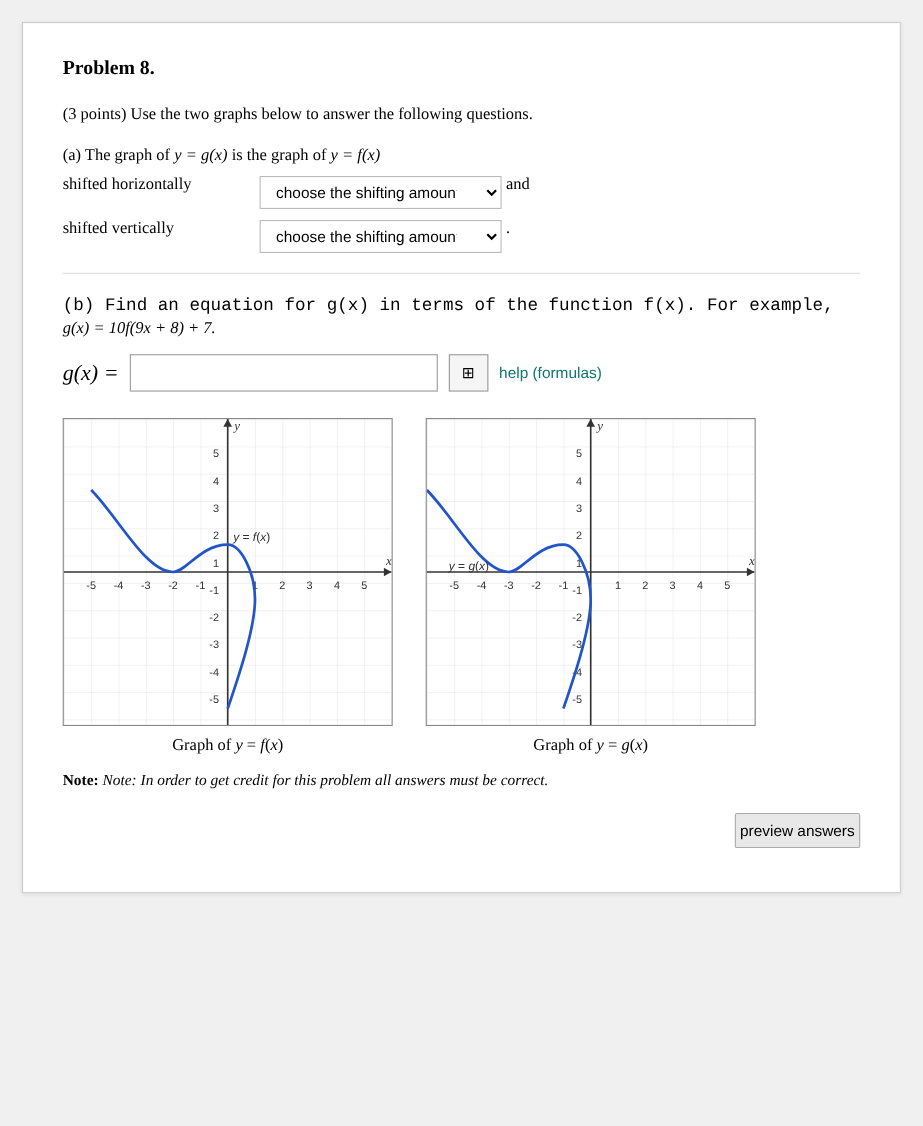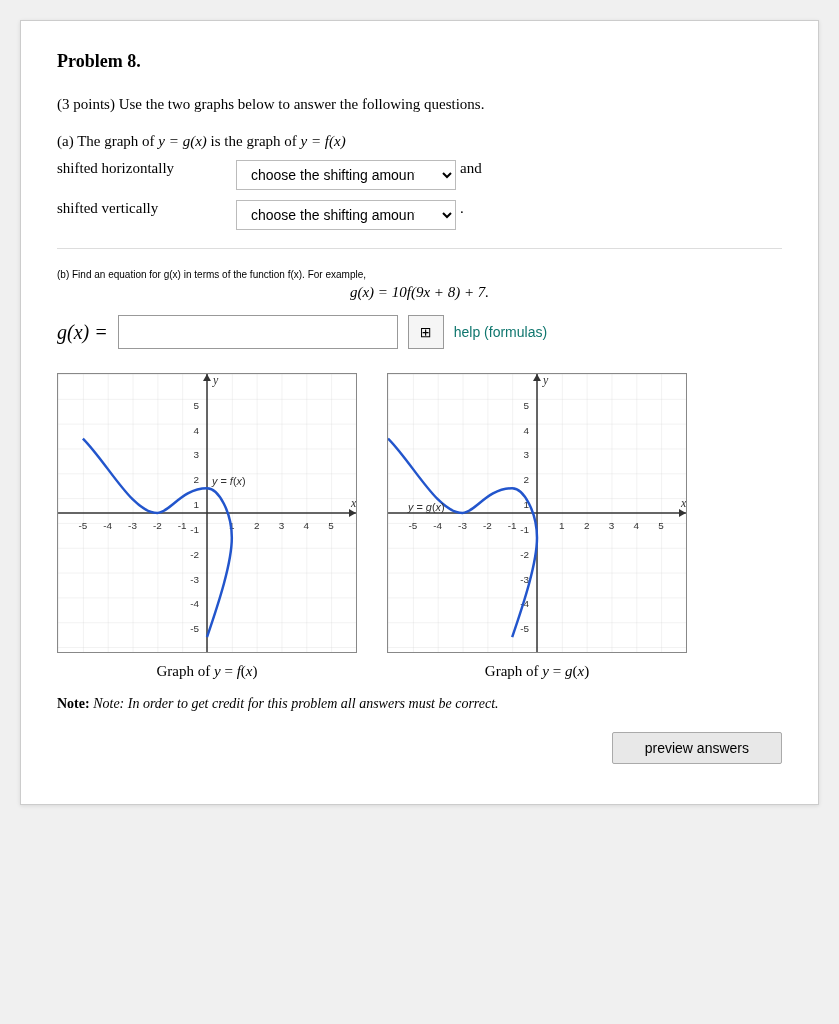--- a/index.html
+++ b/index.html
@@ -61,31 +61,30 @@
     }
     .and-text {
       font-size: 15px;
       font-family: Georgia, serif;
     }
     .part-b-block {
       margin-top: 20px;
       margin-bottom: 14px;
     }
     .part-b-line1 {
-      font-family: Liberation Sans, sans-serif;
-      font-size: 10px;
+      font-family: Liberation Mono, monospace;
+      font-size: 16px;
       margin-bottom: 4px;
       margin-top: 12px;
     }
     .part-b-line2 {
       font-family: Georgia, serif;
       font-size: 15px;
       font-style: italic;
       margin-bottom: 12px;
-      text-align: center;
     }
     .gx-row {
       display: flex;
       align-items: center;
       gap: 10px;
       margin-bottom: 24px;
     }
     .gx-label {
       font-family: Georgia, serif;
       font-style: italic;
@@ -143,21 +142,21 @@
       margin-bottom: 20px;
       margin-top: 11px;
     }
     .preview-btn-row {
       display: flex;
       justify-content: flex-end;
     }
     .preview-btn {
       border: 1px solid #aaa;
       background: #e8e8e8;
-      padding: 7px 32px;
+      padding: 7px 4px;
       font-size: 14px;
       font-family: Arial, sans-serif;
       cursor: pointer;
       border-radius: 2px;
     }
     .divider {
       border: none;
       border-top: 1px solid #ddd;
       margin: 18px 0;
     }

